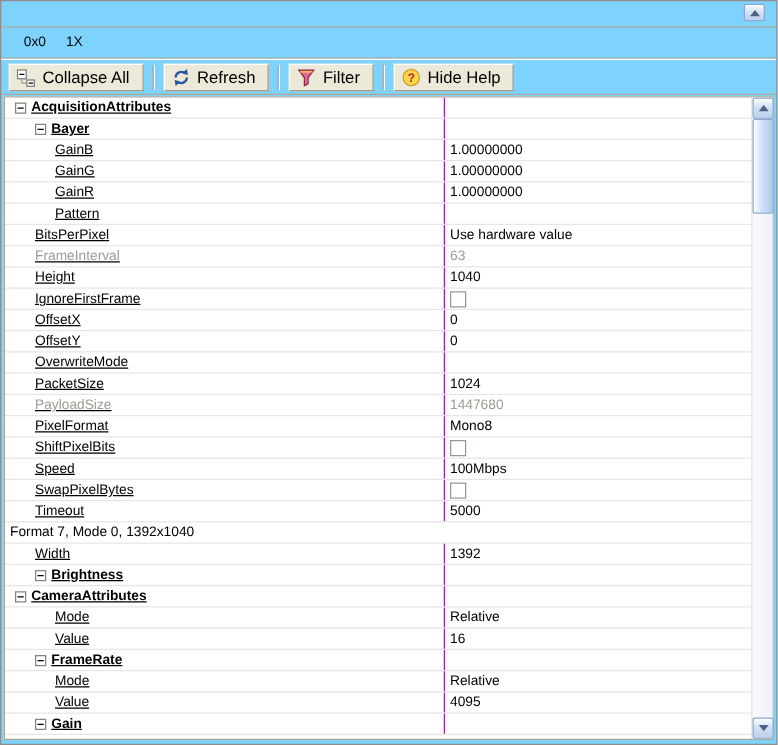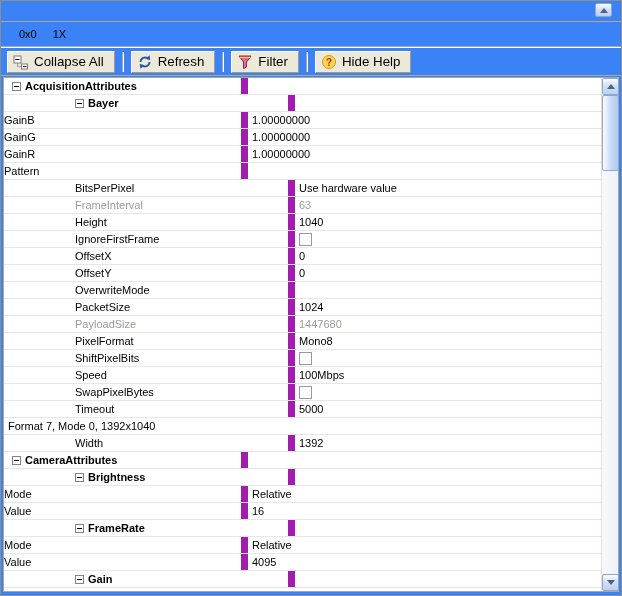--- a/index.html
+++ b/index.html
@@ -1,18 +1,18 @@
 <!DOCTYPE html>
 <html><head>
 <meta charset="utf-8">
 <style>
   html,body{margin:0;padding:0;}
   .screen{
     position:relative;width:622px;height:596px;box-sizing:border-box;
-    background:#3b82f6;border:1px solid #8E8E8E;overflow:hidden;
+    background:#7dd3fc;border:1px solid #8E8E8E;overflow:hidden;
     font-family:"Liberation Sans","DejaVu Sans",sans-serif;font-size:11px;color:#000;
   }
   
   .top-pane{position:absolute;top:0;left:0;right:0;height:20px;border-bottom:1px solid #ACA899;}
   .mini-scroll-btn{position:absolute;right:9px;top:2px;width:17px;height:14px;}
   
   .status-bar{position:absolute;top:21px;left:0;right:0;height:24px;display:flex;align-items:center;
     padding-left:18px;gap:16px;border-bottom:1px solid #ACA899;}
   
   .toolbar{position:absolute;top:46px;left:0;right:0;height:29px;box-sizing:border-box;
@@ -21,25 +21,25 @@
   .tb-btn{display:flex;align-items:center;gap:5px;height:22px;padding:0 10px 0 5px;
     background:#ECE9D8;border:1px solid;border-color:#FFFFFF #9E9B8A #9E9B8A #FFFFFF;cursor:default;}
   .tb-sep{width:0;height:20px;border-left:1px solid #ACA899;border-right:1px solid #FFFFFF;margin:0 7px;}
   .tb-icon{width:16px;height:16px;flex:none;display:block;}
   
   .grid-wrap{position:absolute;top:76px;left:2px;right:2px;bottom:3px;background:#FFFFFF;
     border:1px solid #ACA899;box-sizing:border-box;}
   .grid-rows{position:absolute;top:0;left:0;right:17px;bottom:0;overflow:hidden;}
   .row{height:17px;box-sizing:border-box;border-bottom:1px solid #E6E6E6;display:flex;align-items:stretch;}
   .cell{display:flex;align-items:center;box-sizing:border-box;white-space:nowrap;overflow:hidden;}
-  .cell.name{width:244px;border-right:7px solid #a21caf;}
+  .cell.name{width:352px;border-right:1px solid #a21caf;text-decoration:underline;}
   .cell.value{flex:1;padding-left:4px;text-align:right;}
   .level-0 .cell.name{padding-left:8px;}
-  .level-1 .cell.name{padding-left:24px;margin-left:47px;}
-  .level-2 .cell.name{}
+  .level-1 .cell.name{padding-left:24px;}
+  .level-2 .cell.name{padding-left:40px;}
   .category .label{font-weight:bold;}
   .disabled .label,.disabled .vlabel{color:#9C9C94;}
   .expander{width:9px;height:9px;box-sizing:border-box;flex:none;margin-right:4px;
     border:1px solid #848284;background:linear-gradient(#000,#000) center/5px 1px no-repeat,#FFF;}
   .checkbox{width:13px;height:13px;box-sizing:border-box;flex:none;border:1px solid #919B9C;background:#FFF;}
   
   .vscroll{position:absolute;top:0;right:0;bottom:0;width:17px;
     background:linear-gradient(90deg,#F8F9FC,#EEF1F7);border-left:1px solid #E4E2D8;box-sizing:border-box;}
   .luna-btn{box-sizing:border-box;border:1px solid #8DA8D0;border-radius:2px;
     background:linear-gradient(180deg,#FDFEFF 0%,#D2E1F5 45%,#BCD1EE 100%);
@@ -321,34 +321,34 @@
         <div class="row level-1">
           <div class="cell name">
 
             <span class="label">Width</span>
           </div>
           <div class="cell value">
 
             <span class="vlabel">1392</span>
           </div>
         </div>
+        <div class="row level-1 category">
+          <div class="cell name">
+            <span class="expander"></span>
+            <span class="label">Brightness</span>
+          </div>
+          <div class="cell value">
+
+            <span class="vlabel"></span>
+          </div>
+        </div>
         <div class="row level-0 category">
           <div class="cell name">
             <span class="expander"></span>
             <span class="label">CameraAttributes</span>
-          </div>
-          <div class="cell value">
-
-            <span class="vlabel"></span>
-          </div>
-        </div>
-        <div class="row level-1 category">
-          <div class="cell name">
-            <span class="expander"></span>
-            <span class="label">Brightness</span>
           </div>
           <div class="cell value">
 
             <span class="vlabel"></span>
           </div>
         </div>
         <div class="row level-2">
           <div class="cell name">
 
             <span class="label">Mode</span>

